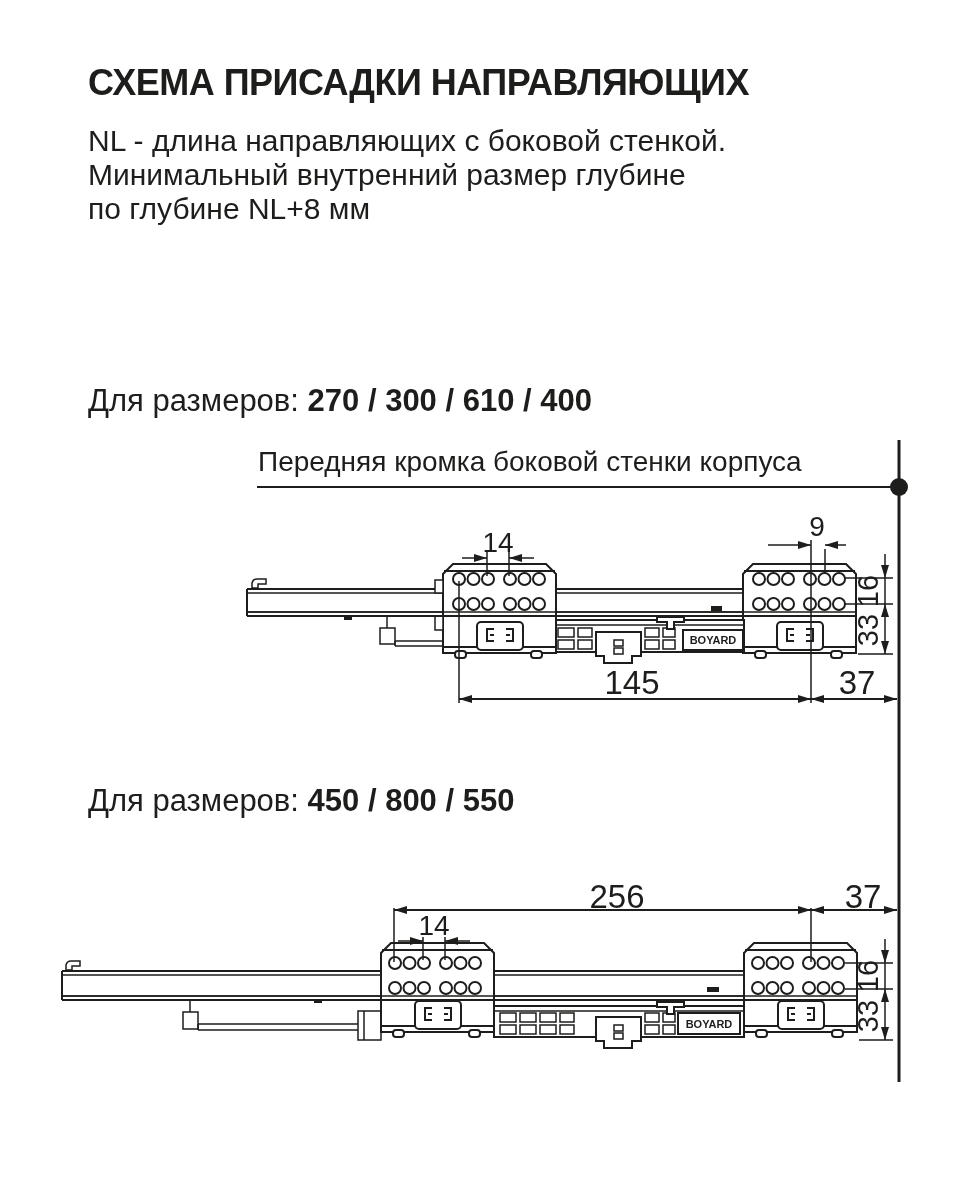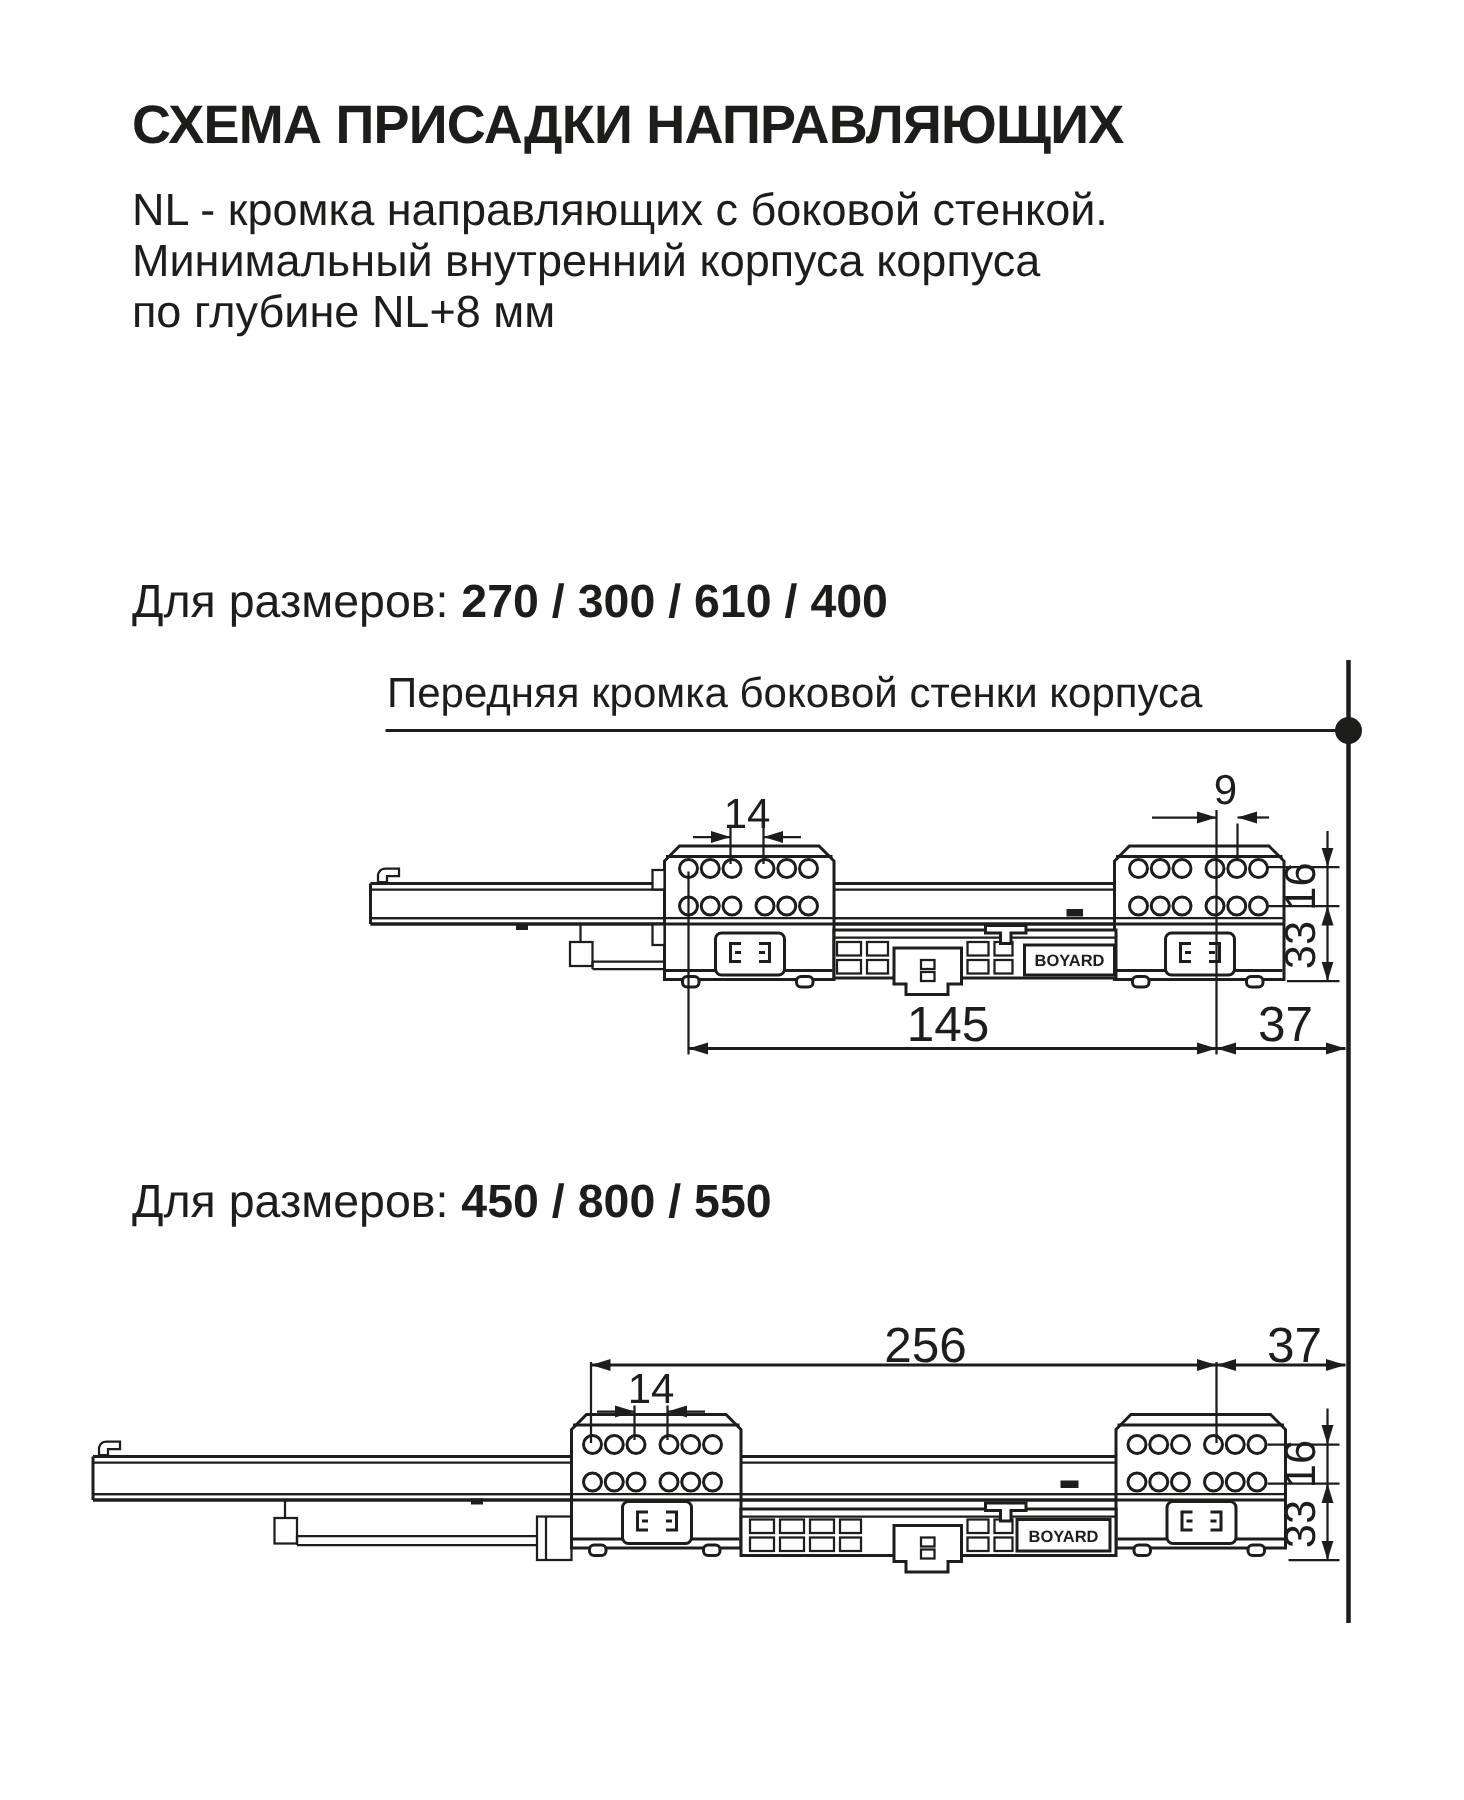--- a/index.html
+++ b/index.html
@@ -198,22 +198,22 @@
         <line class="s15" x1="885" y1="939" x2="885" y2="963" marker-end="url(#ah)"></line>
         <line class="s15" x1="885" y1="963" x2="885" y2="989"></line>
         <line class="s15" x1="885" y1="989" x2="885" y2="1040" marker-start="url(#ah)" marker-end="url(#ah)"></line>
       </g>
     </g>
   </svg>
 
   <div class="txt title">СХЕМА ПРИСАДКИ НАПРАВЛЯЮЩИХ</div>
 
   <div class="txt intro">
-    <div>NL - кромка направляющих с боковой стенкой.</div>
-    <div>Минимальный внутренний корпуса корпуса</div>
+    <div>NL - длина направляющих с боковой стенкой.</div>
+    <div>Минимальный внутренний размер глубине</div>
     <div>по глубине NL+8 мм</div>
   </div>
 
   <div class="txt sizes-line" style="top:383px">
     <span>Для размеров:</span>
     <b>270 / 300 / 610 / 400</b>
   </div>
 
   <div class="txt edge-label">Передняя кромка боковой стенки корпуса</div>
 

